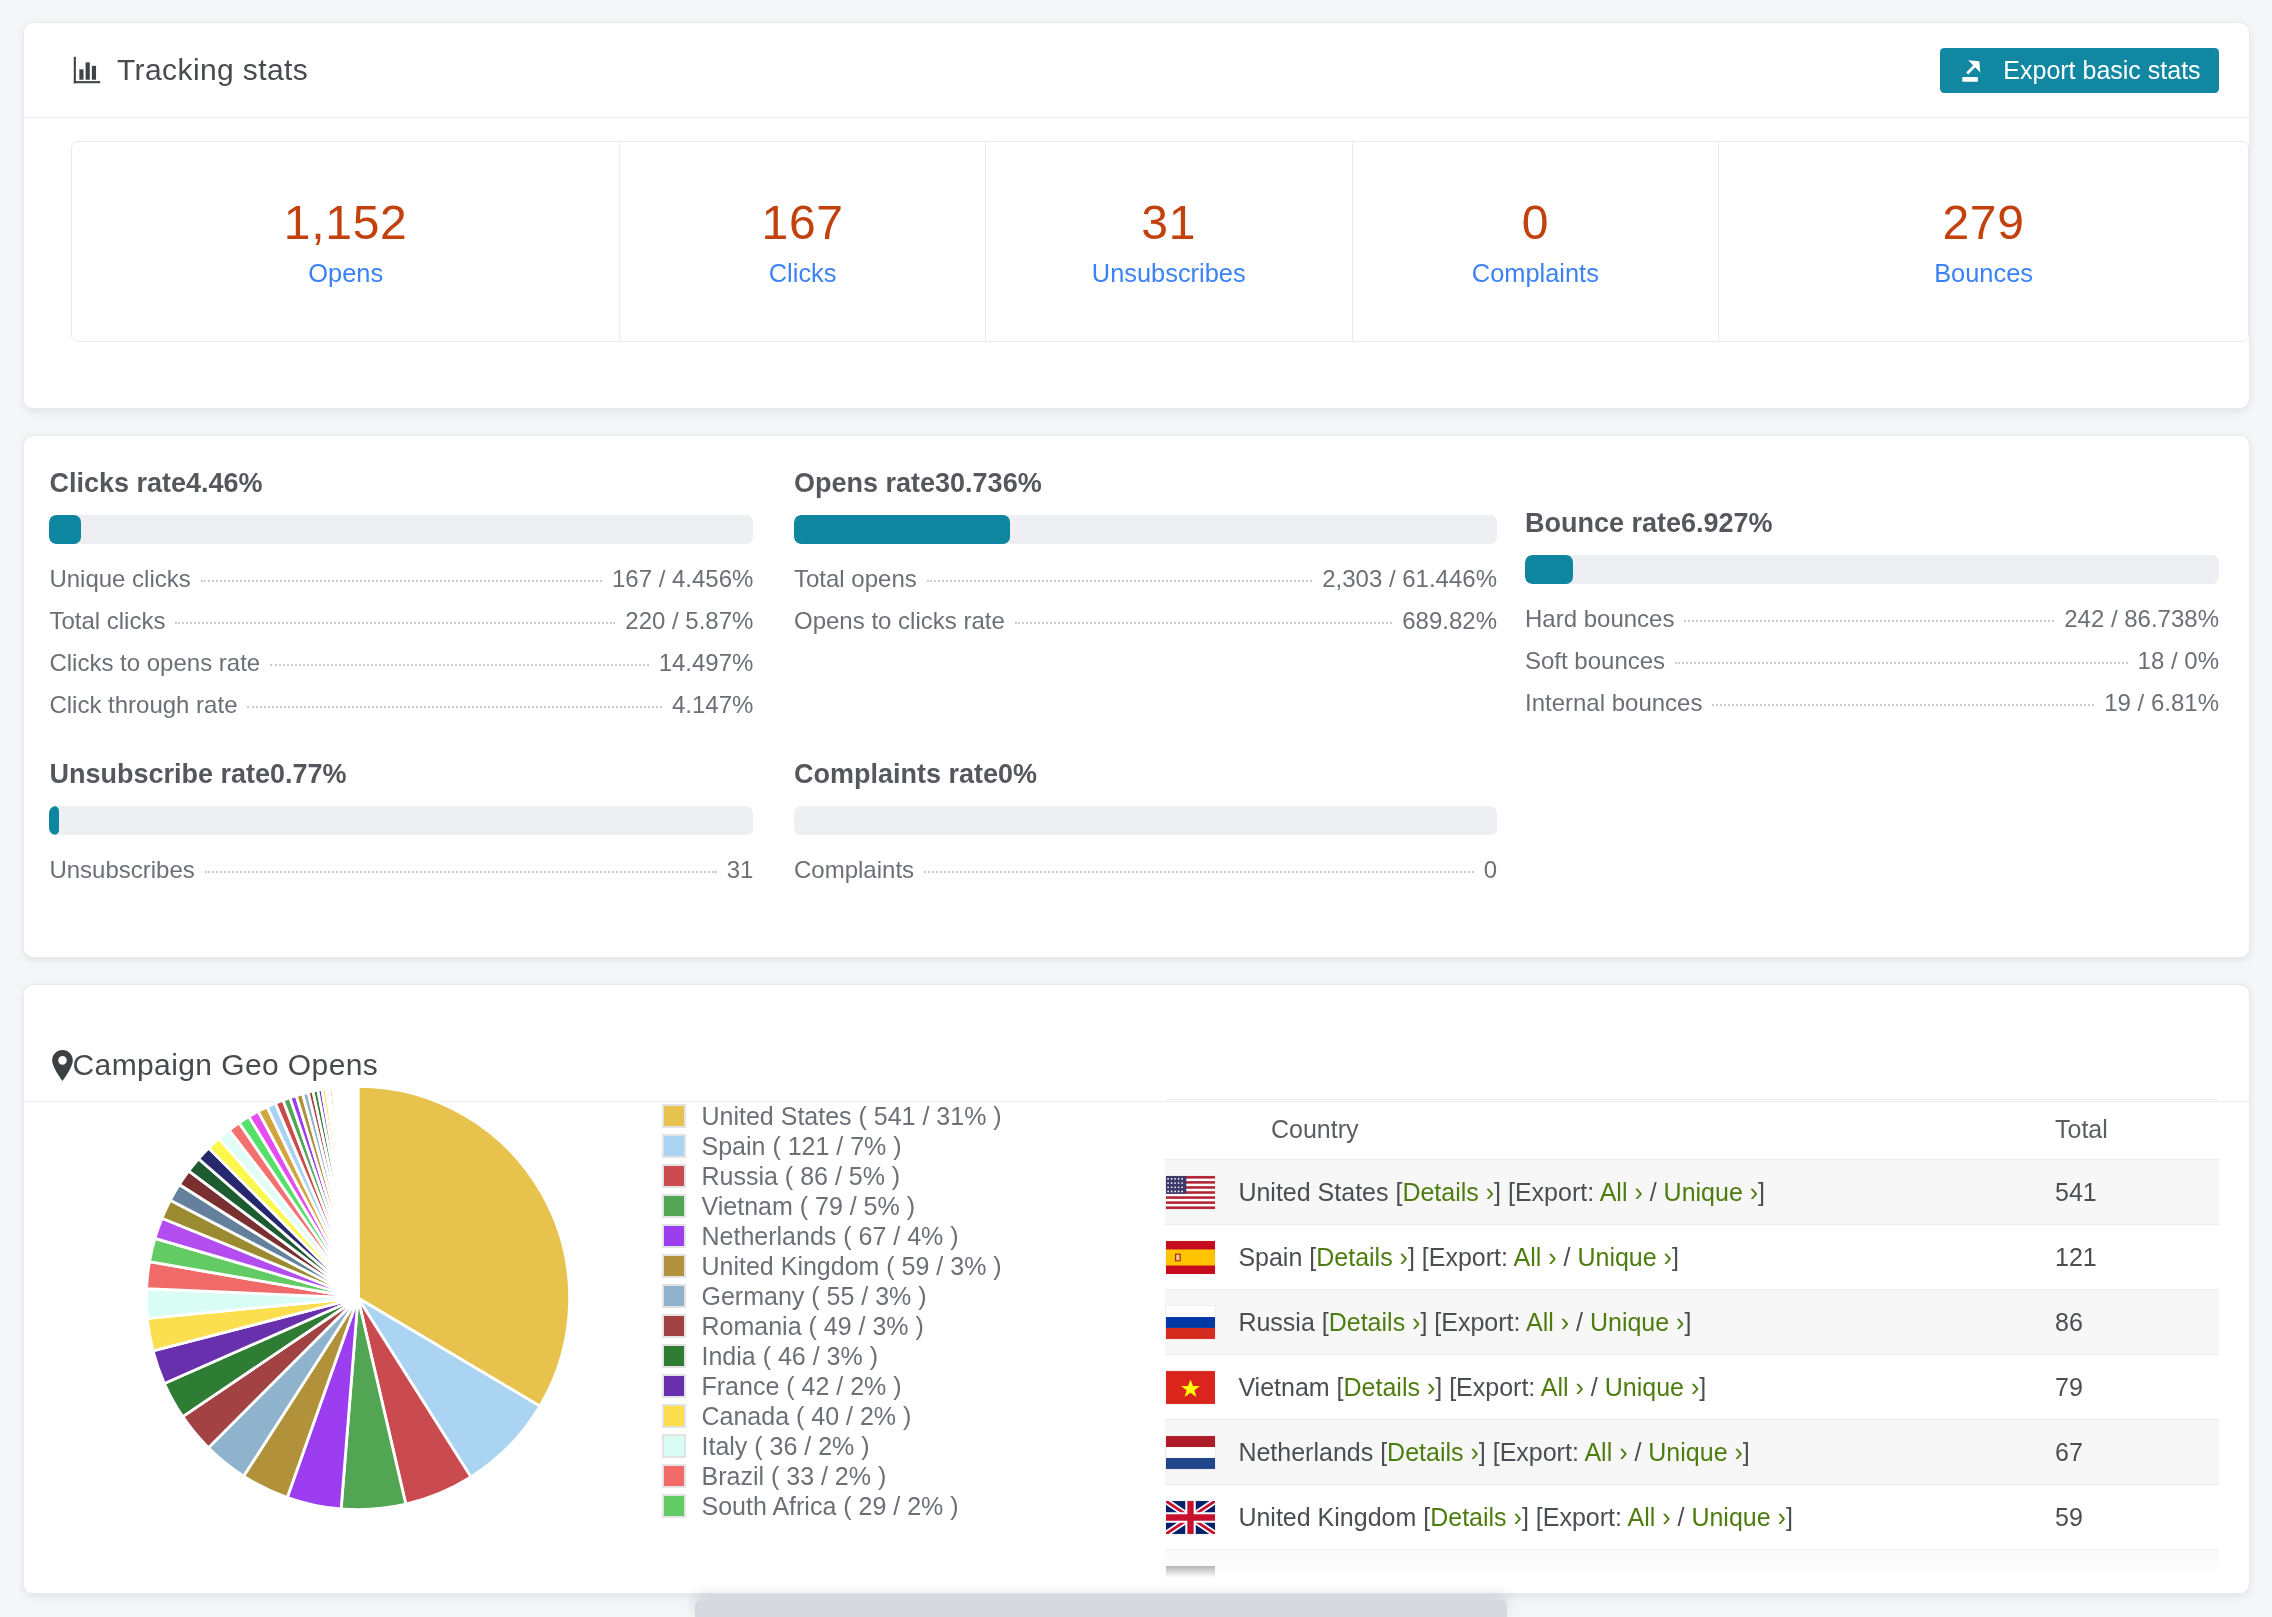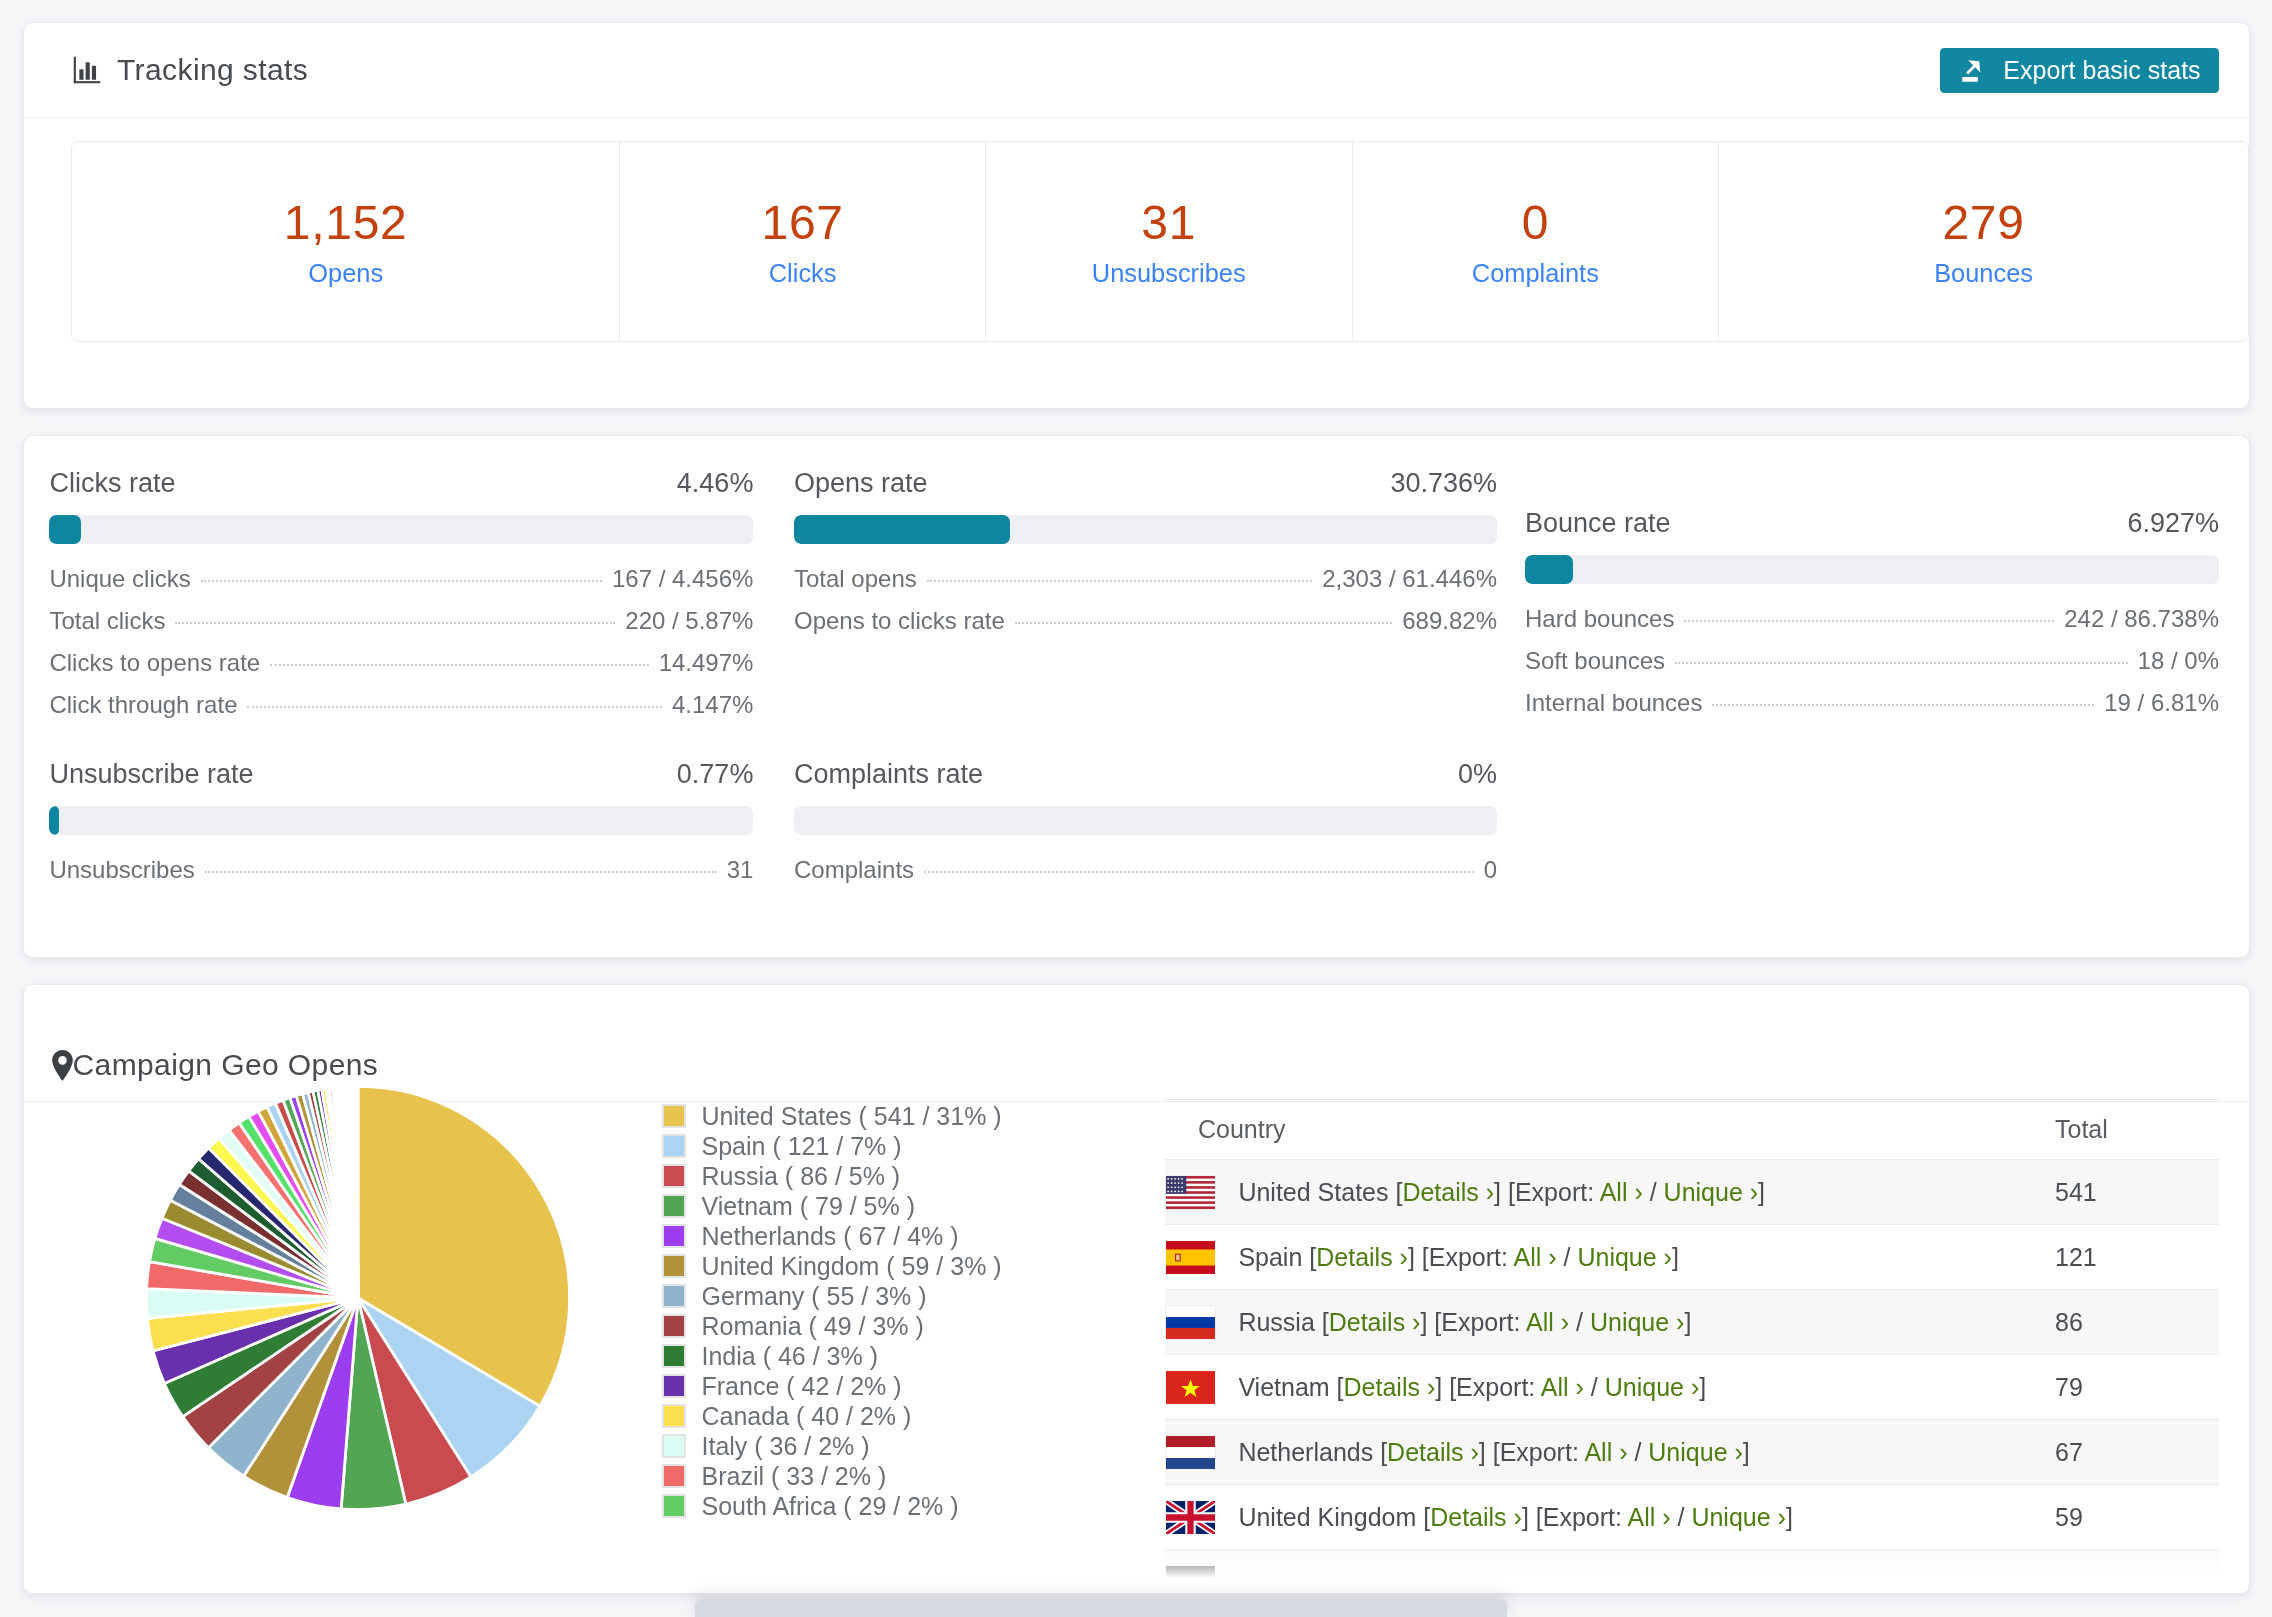--- a/index.html
+++ b/index.html
@@ -24,22 +24,22 @@
   .stat-value{font-size:48px;font-weight:normal;color:#c2410c;letter-spacing:0.7px;}
   .stat-label{font-size:25.4px;color:#3b82f6;margin-top:8.5px;}
   
   .card2{left:23px;top:435px;width:2227px;height:523px;}
   .rate-block{position:absolute;}
   .rb0{left:25.4px;top:32px;width:704px;}
   .rb1{left:770px;top:32px;width:703px;}
   .rb2{left:1501px;top:44px;width:694px;margin-top:28px;}
   .rb3{left:25.4px;top:323px;width:704px;}
   .rb4{left:770px;top:323px;width:703px;}
-  .rate-head{display:flex;justify-content:space-between;align-items:baseline;height:31px;
-             font-size:27px;font-weight:normal;color:#54585d;}
+  .rate-head{display:flex;align-items:baseline;height:31px;
+             font-size:27px;font-weight:bold;color:#54585d;}
   .bar{margin-top:15.5px;height:29px;background:#edeff2;border-radius:7px;overflow:hidden;}
   .fill{height:100%;background:#0f86a0;border-radius:7px;}
   .rate-rows{margin-top:21px;}
   .rate-row{display:flex;align-items:baseline;height:42px;font-size:24px;color:#6b7076;}
   .leader{flex:1;border-bottom:2.1px dotted #c9ccd1;margin:0 10px;transform:translateY(-5px);}
   .rate-row .val{white-space:nowrap;}
   
   .card3{left:23px;top:984px;width:2227px;height:610px;overflow:hidden;}
   .card3 .geo-head{display:flex;align-items:center;height:73px;padding-left:27.5px;
                    border-bottom:1.4px solid #ebeced;box-sizing:border-box;margin-top:44px;}
@@ -50,21 +50,21 @@
   .swatch{width:20px;height:20px;border:2.1px solid #e3e3e3;box-sizing:content-box;margin-right:15.5px;}
   .legend-text{font-size:25px;color:#6b7076;white-space:nowrap;}
   .geo-table{position:absolute;left:1141px;top:114px;width:1054px;}
   .t-head{display:flex;align-items:center;height:59px;border-top:1.4px solid #eceef0;
           font-size:25px;color:#5a5e63;}
   .t-row{display:flex;align-items:center;height:64px;border-top:0.7px solid #ececee;
          font-size:25px;color:#4a4e53;}
   .t-row.striped{background:#f7f7f8;}
   .flag{width:49px;height:33px;margin-left:1.4px;flex:0 0 49px;box-shadow:0 0 0 0.7px rgba(0,0,0,.06);}
   .c-country{margin-left:23px;white-space:nowrap;}
-  .t-head .c-country{margin-left:33px;}
+  .t-head .c-country{margin-left:106px;}
   .c-total{margin-left:auto;width:164px;white-space:nowrap;}
   a.tlink{color:#4d7c0f;text-decoration:none;cursor:pointer;}
   .fade{position:absolute;left:0.7px;right:0.7px;bottom:0;height:55px;pointer-events:none;
         background:linear-gradient(to bottom,rgba(255,255,255,0),#ffffff 72%);}
   .bottom-bar{position:absolute;left:695px;top:1600px;width:812px;height:17.6px;
               background:#d6dae0;border-radius:5.6px 5.6px 0 0;box-shadow:0 -5.6px 12.7px rgba(120,128,140,.25);}
 </style>
 </head>
 <body>
 

